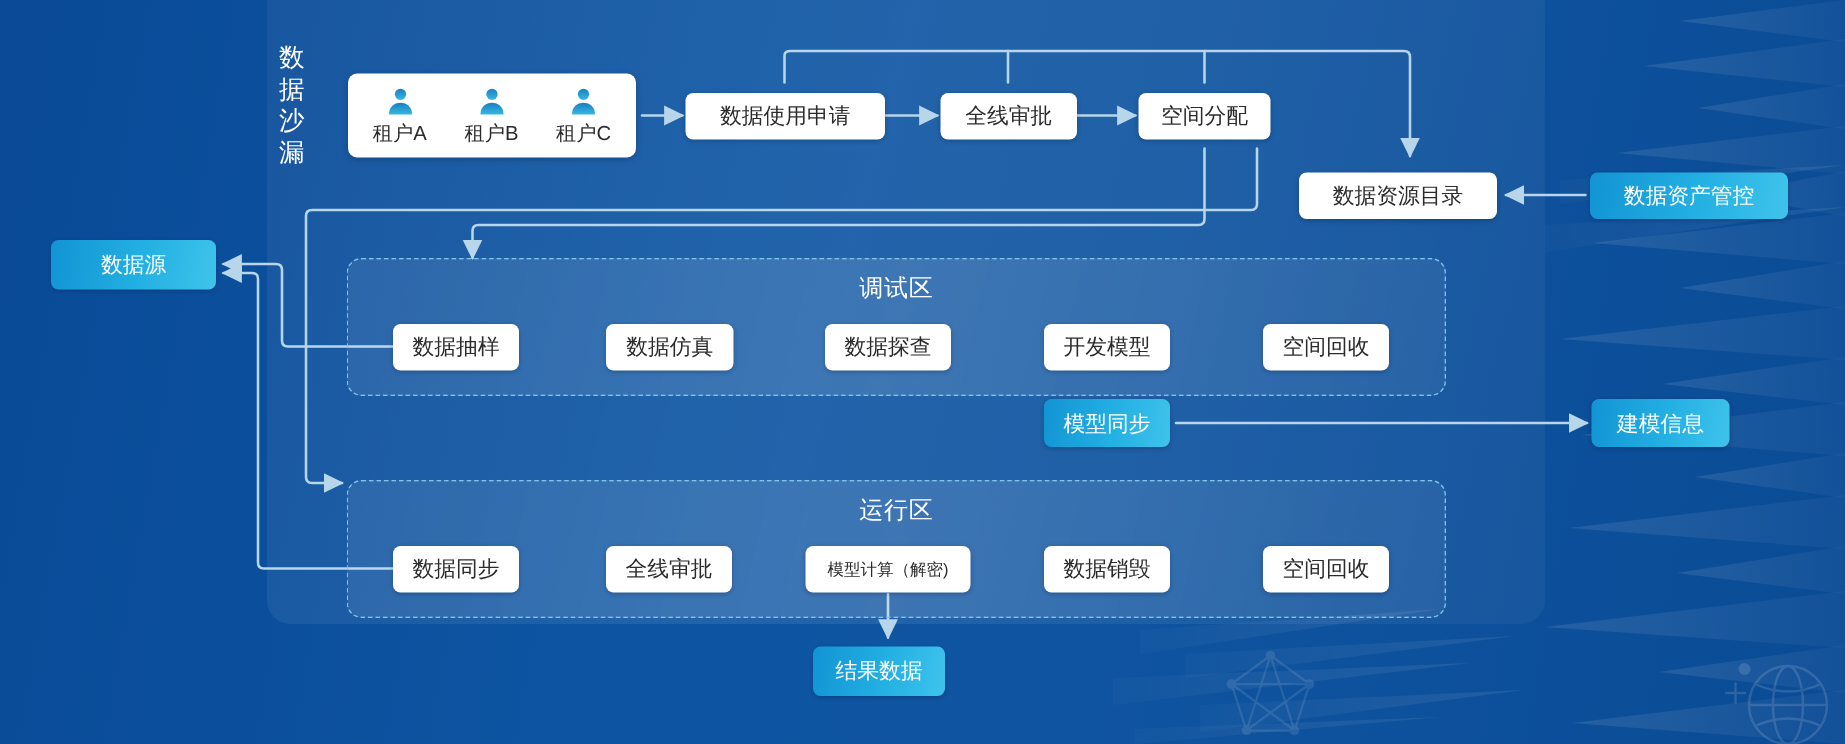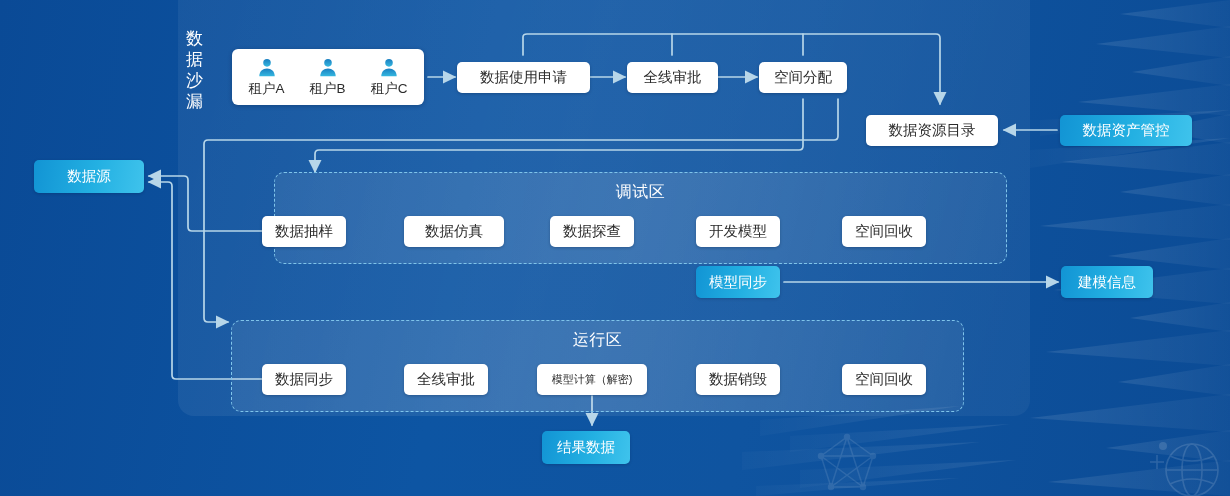--- a/index.html
+++ b/index.html
@@ -193,25 +193,25 @@
 
   <div class="card" style="left:457px;top:62px;width:133px;height:31px;">数据使用申请</div>
   <div class="card" style="left:759px;top:62px;width:88px;height:31px;">空间分配</div>
   <div class="card" style="left:627px;top:62px;width:91px;height:31px;">全线审批</div>
 
   <div class="card" style="left:866px;top:115px;width:132px;height:31px;">数据资源目录</div>
   <div class="chip" style="left:1060px;top:115px;width:132px;height:31px;">数据资产管控</div>
 
   <div class="chip" style="left:34px;top:160px;width:110px;height:33px;">数据源</div>
 
-  <div class="zone" style="left:231px;top:172px;width:731px;height:90px;margin-left:43px;">
+  <div class="zone" style="left:231px;top:172px;width:731px;height:90px;">
     <div class="zone-title">调试区</div>
   </div>
   <div class="card" style="left:262px;top:216px;width:84px;height:31px;">数据抽样</div>
-  <div class="card" style="left:404px;top:216px;width:100px;height:31px;">数据仿真</div>
+  <div class="card" style="left:404px;top:216px;width:85px;height:31px;">数据仿真</div>
   <div class="card" style="left:550px;top:216px;width:84px;height:31px;">数据探查</div>
   <div class="card" style="left:696px;top:216px;width:84px;height:31px;">开发模型</div>
   <div class="card" style="left:842px;top:216px;width:84px;height:31px;">空间回收</div>
 
   <div class="chip" style="left:696px;top:266px;width:84px;height:32px;">模型同步</div>
   <div class="chip" style="left:1061px;top:266px;width:92px;height:32px;">建模信息</div>
 
   <div class="zone" style="left:231px;top:320px;width:731px;height:90px;">
     <div class="zone-title">运行区</div>
   </div>

